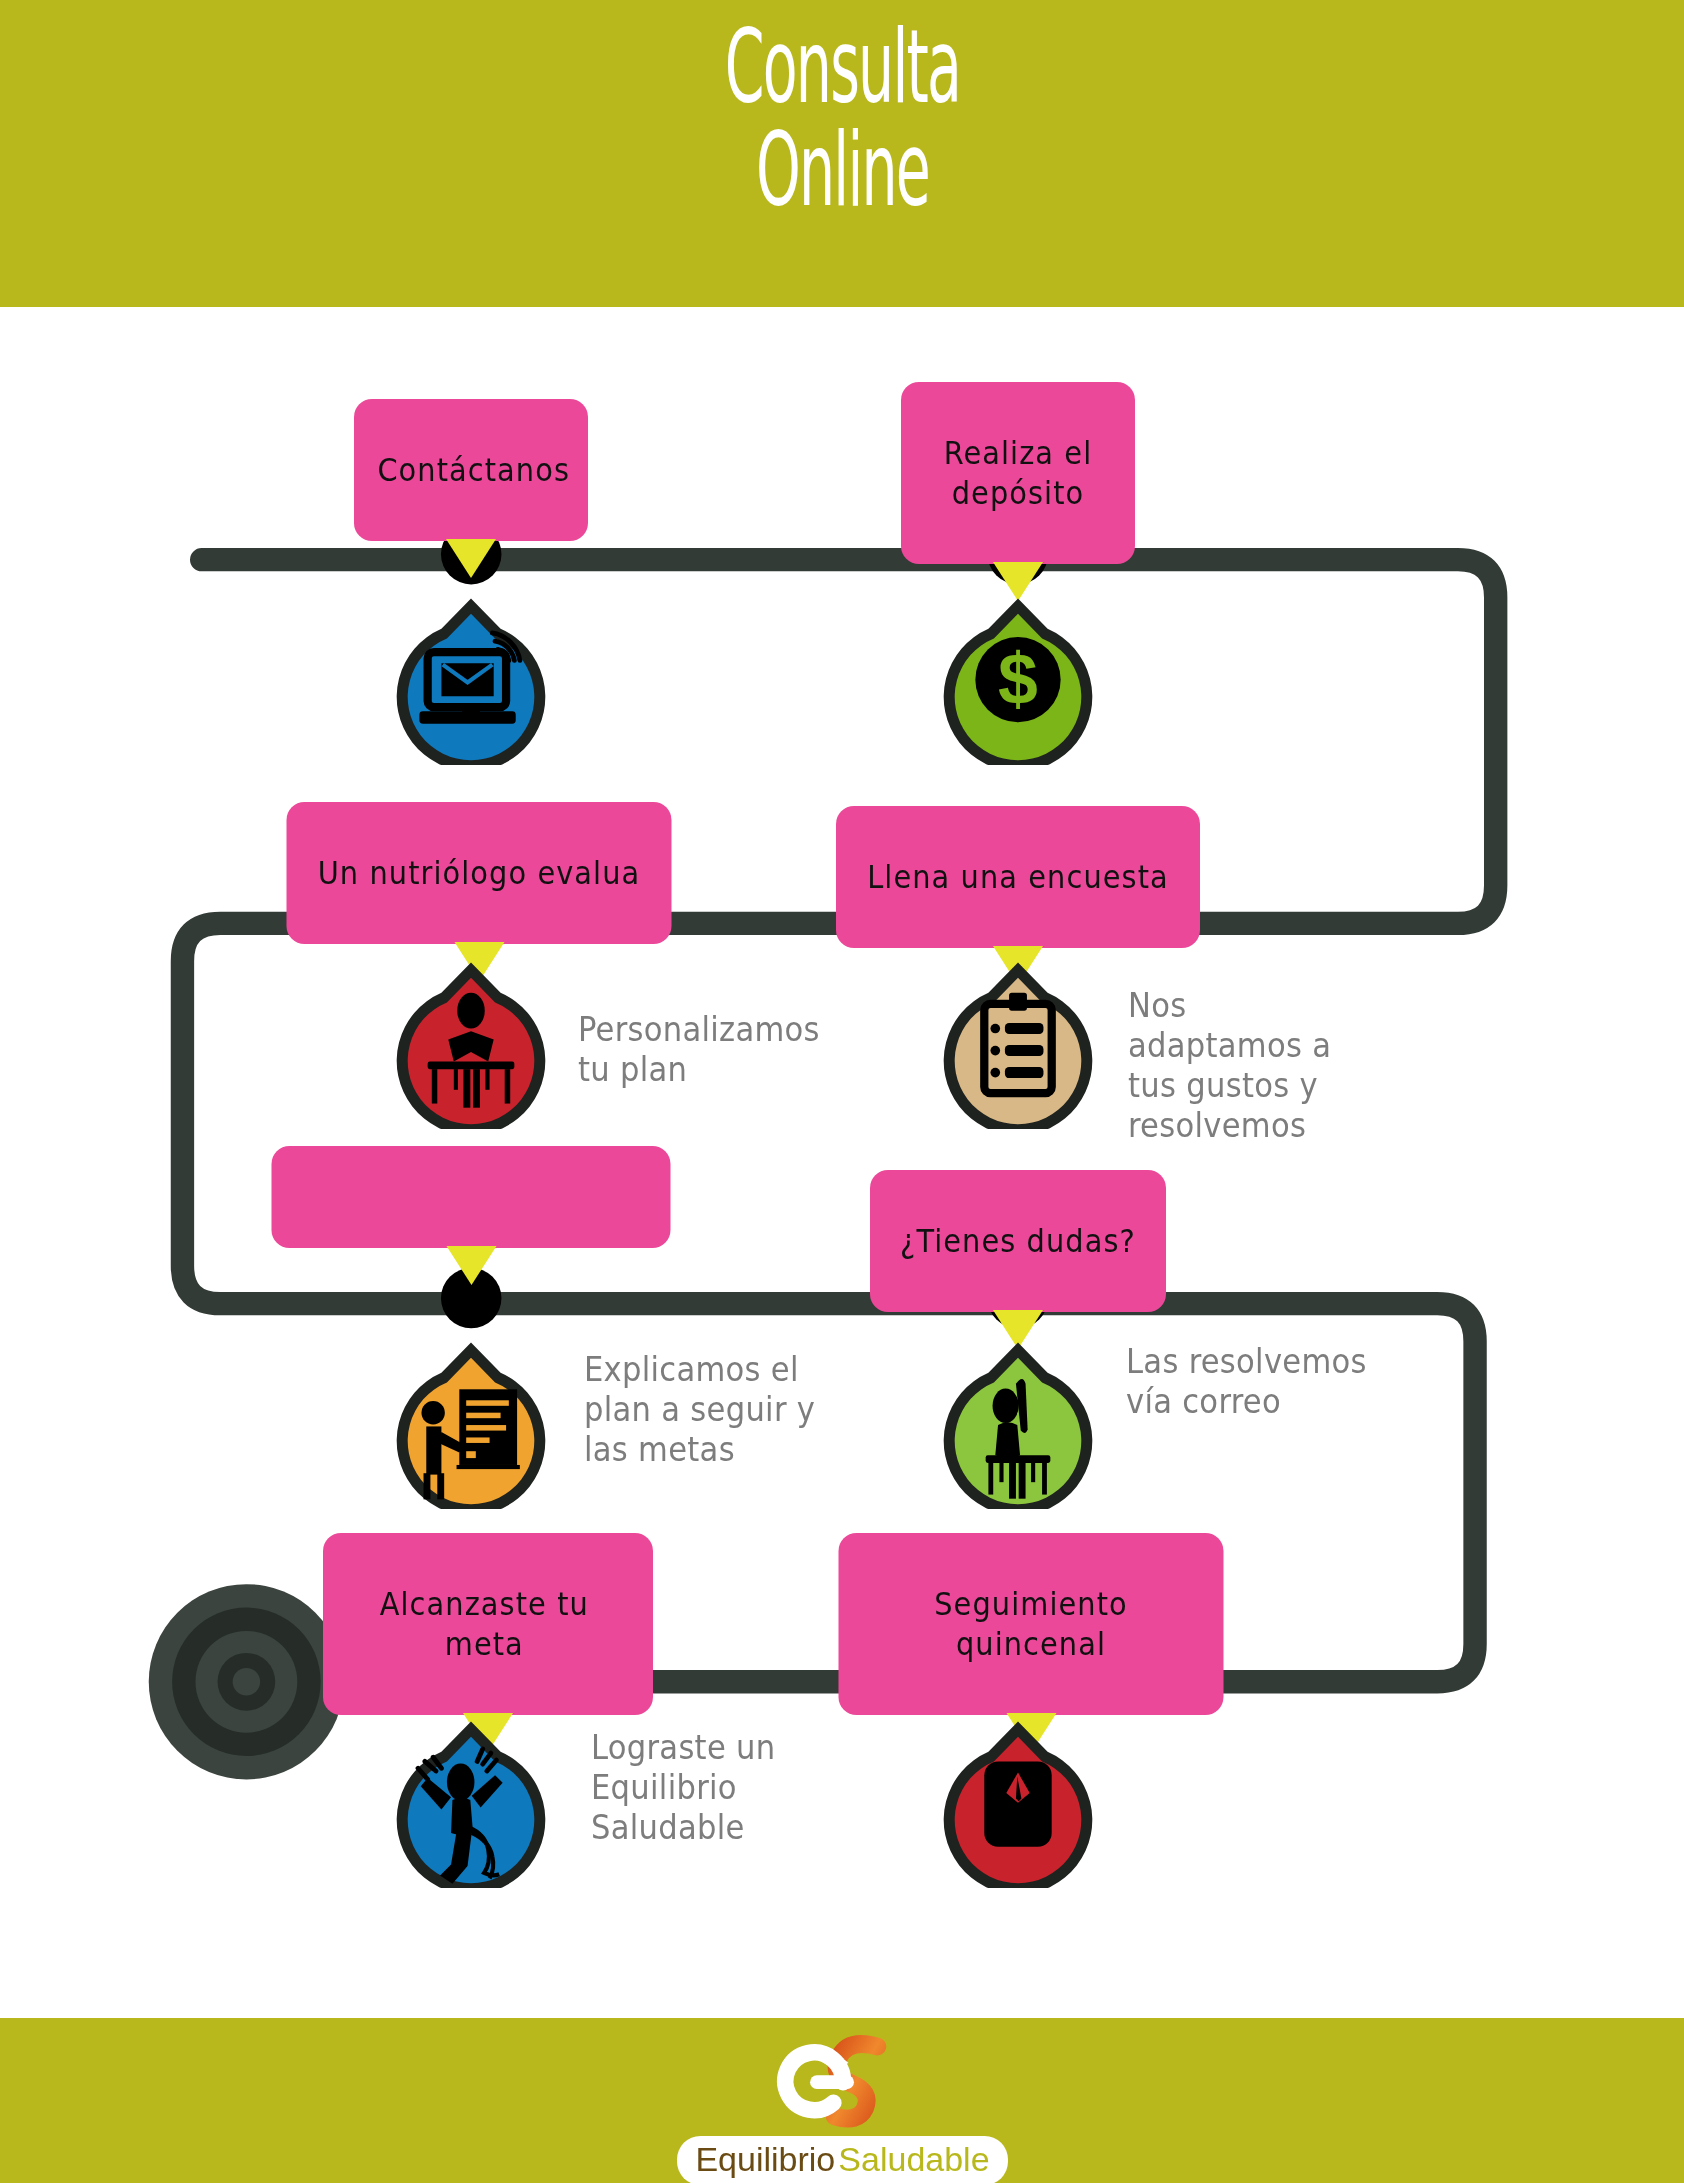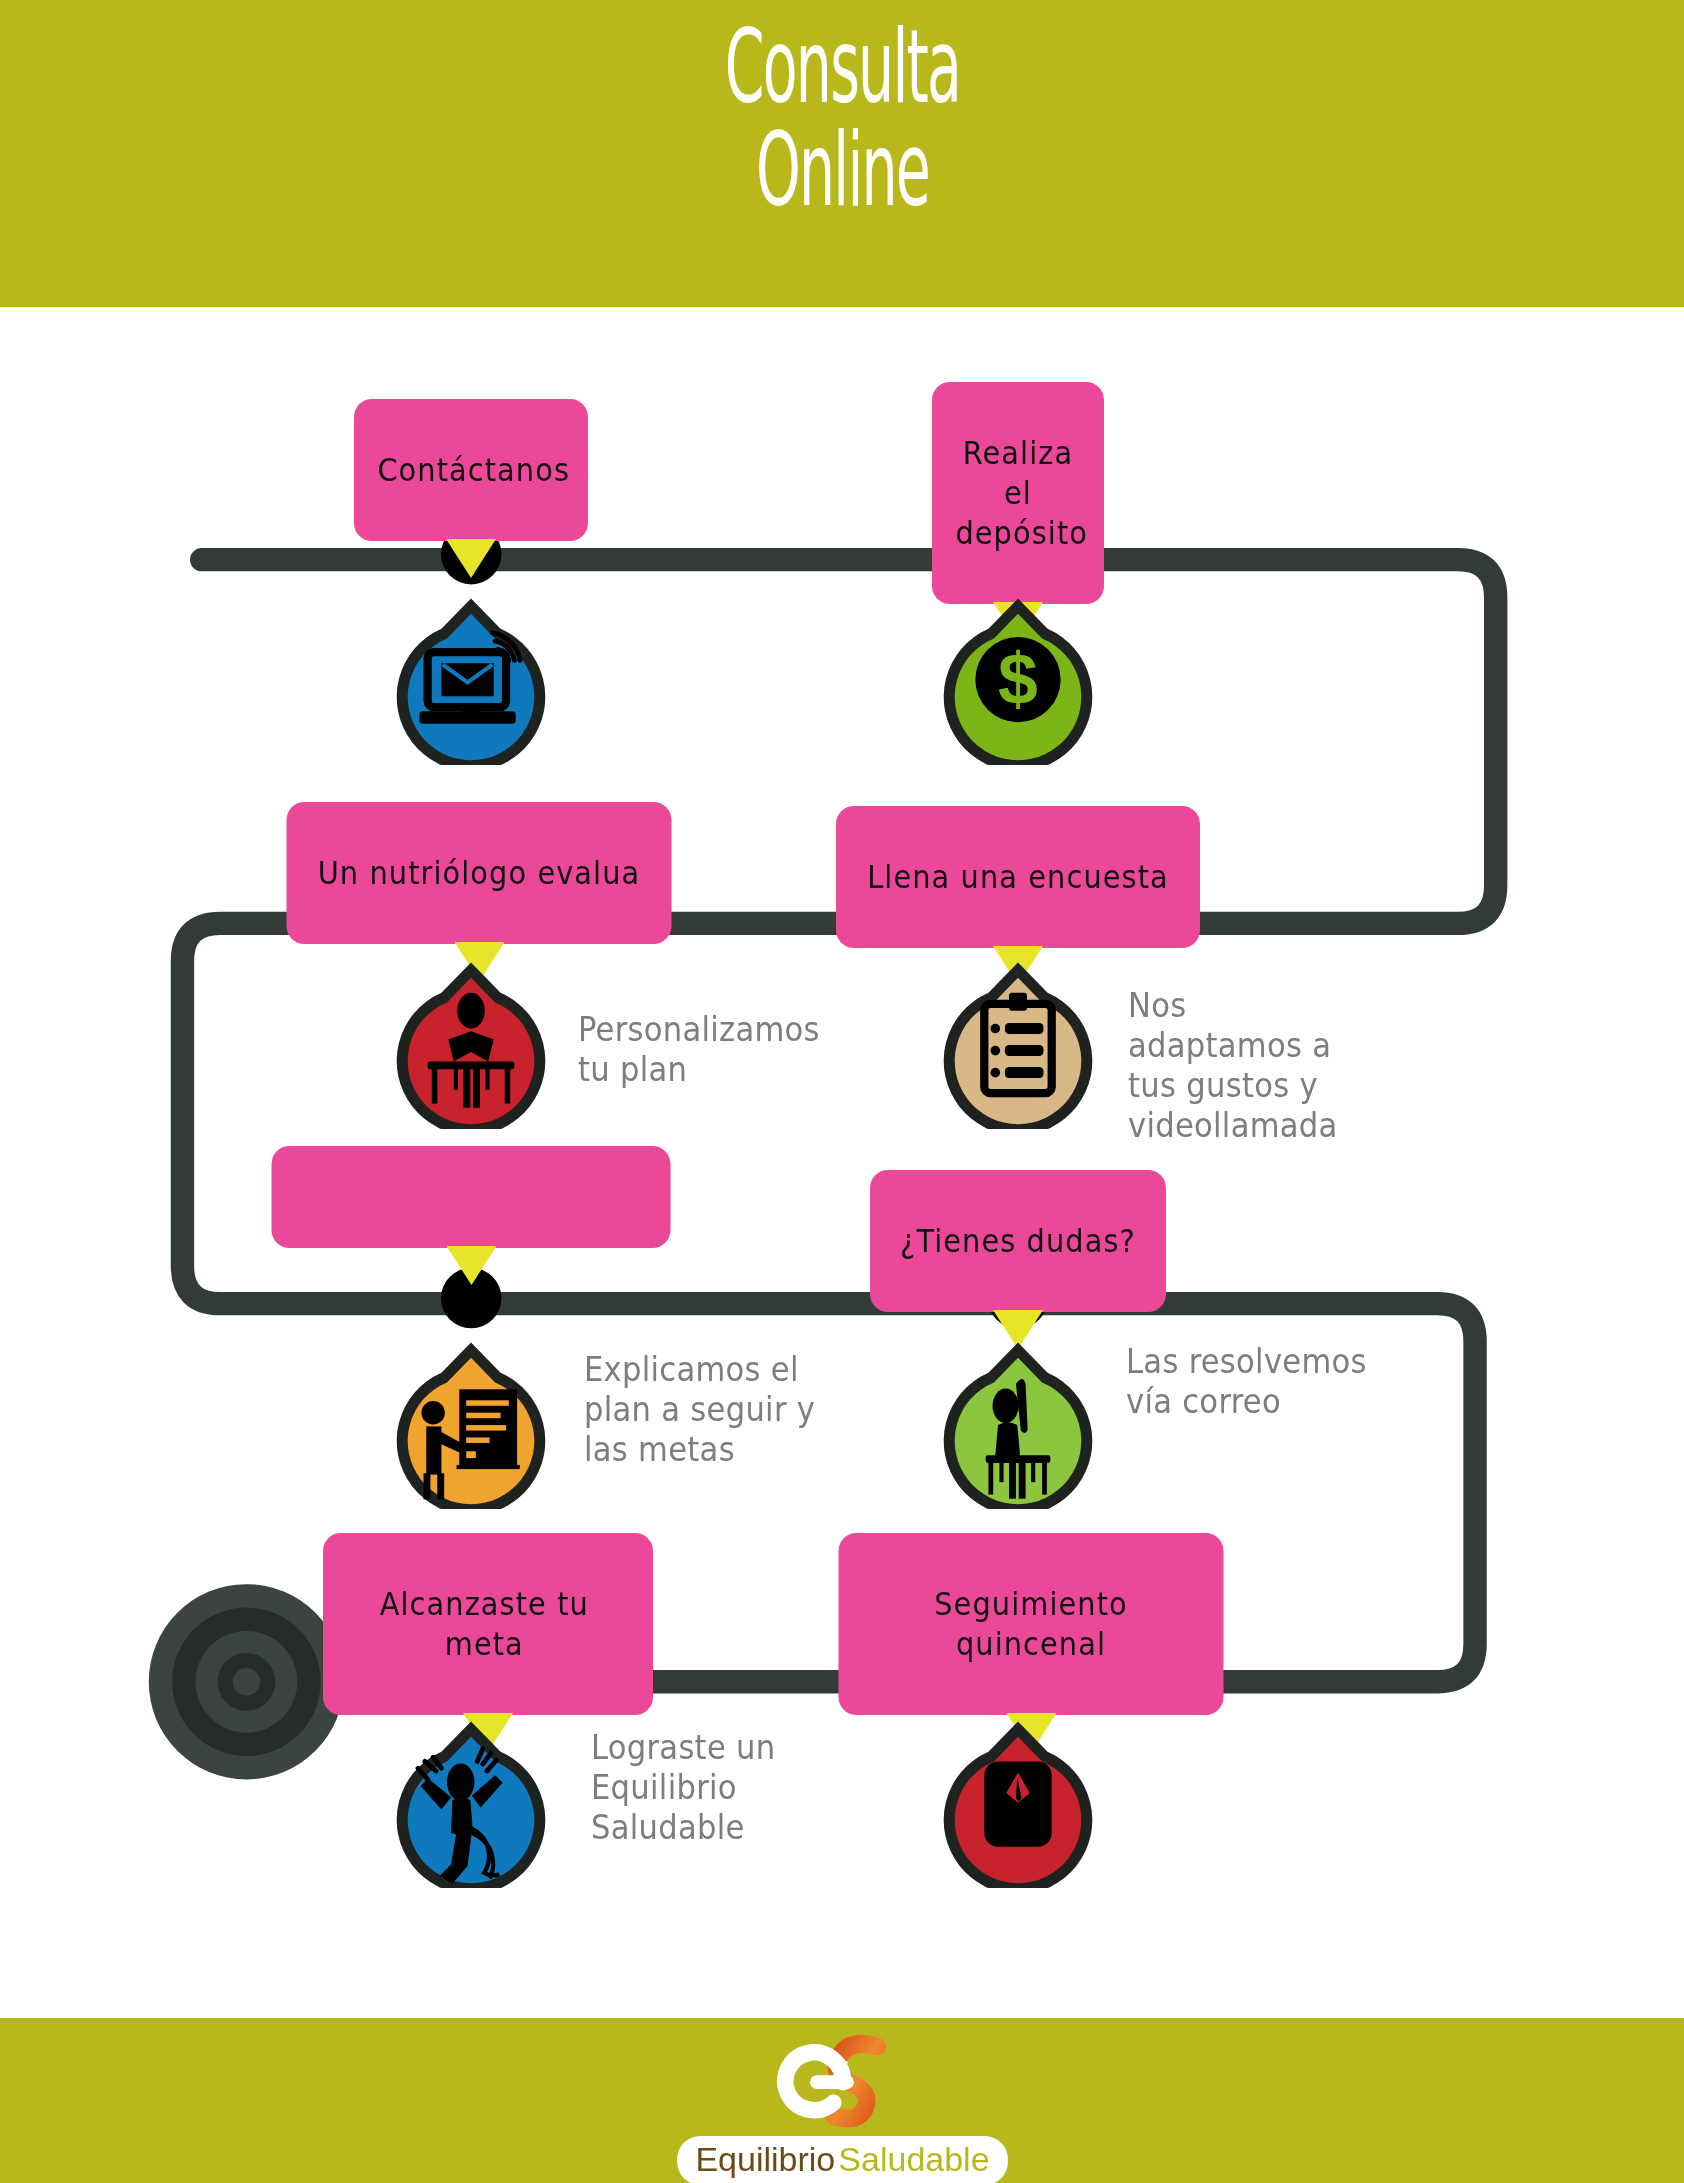--- a/index.html
+++ b/index.html
@@ -117,21 +117,21 @@
       <circle cx="685" cy="2438" r="44"></circle>
       <circle cx="1480" cy="2438" r="44"></circle>
     </g>
   </svg>
 </div>
 
 <div class="bubble" style="left:471px;top:399px;width:234px;">
   <span>Contáctanos</span>
   <span class="tail"></span>
 </div>
-<div class="bubble" style="left:1018px;top:382px;width:172px;">
+<div class="bubble" style="left:1018px;top:382px;width:234px;">
   <span>Realiza el
 depósito</span>
   <span class="tail"></span>
 </div>
 
 <div class="pin" style="left:471px;top:593px;">
   <svg width="172" height="172" viewBox="0 0 250 250" xmlns="http://www.w3.org/2000/svg">
     <path d="M125 8 L168 52 A108 108 0 1 1 82 52 Z" fill="#1f2320"></path>
     <path d="M125 30 L160 66 A92 92 0 1 1 90 66 Z" fill="#0e79bd"></path>
     <rect x="62" y="86" width="114" height="80" rx="9" fill="none" stroke="#000" stroke-width="12"></rect>
@@ -192,21 +192,21 @@
     <rect x="106" y="96" width="56" height="16" rx="6" fill="#000"></rect>
     <circle cx="92" cy="136" r="7" fill="#000"></circle>
     <rect x="106" y="128" width="56" height="16" rx="6" fill="#000"></rect>
     <circle cx="92" cy="168" r="7" fill="#000"></circle>
     <rect x="106" y="160" width="56" height="16" rx="6" fill="#000"></rect>
   </svg>
 </div>
 <div class="desc" style="left:1128px;top:985px;width:261px;">Nos
 adaptamos a
 tus gustos y
-videollamada</div>
+resolvemos</div>
 
 <div class="bubble" style="left:471px;top:1146px;width:399px;">
   <span class="tail"></span>
 </div>
 <div class="bubble" style="left:1018px;top:1170px;width:296px;">
   <span>¿Tienes dudas?</span>
   <span class="tail"></span>
 </div>
 
 <div class="pin" style="left:471px;top:1337px;">

